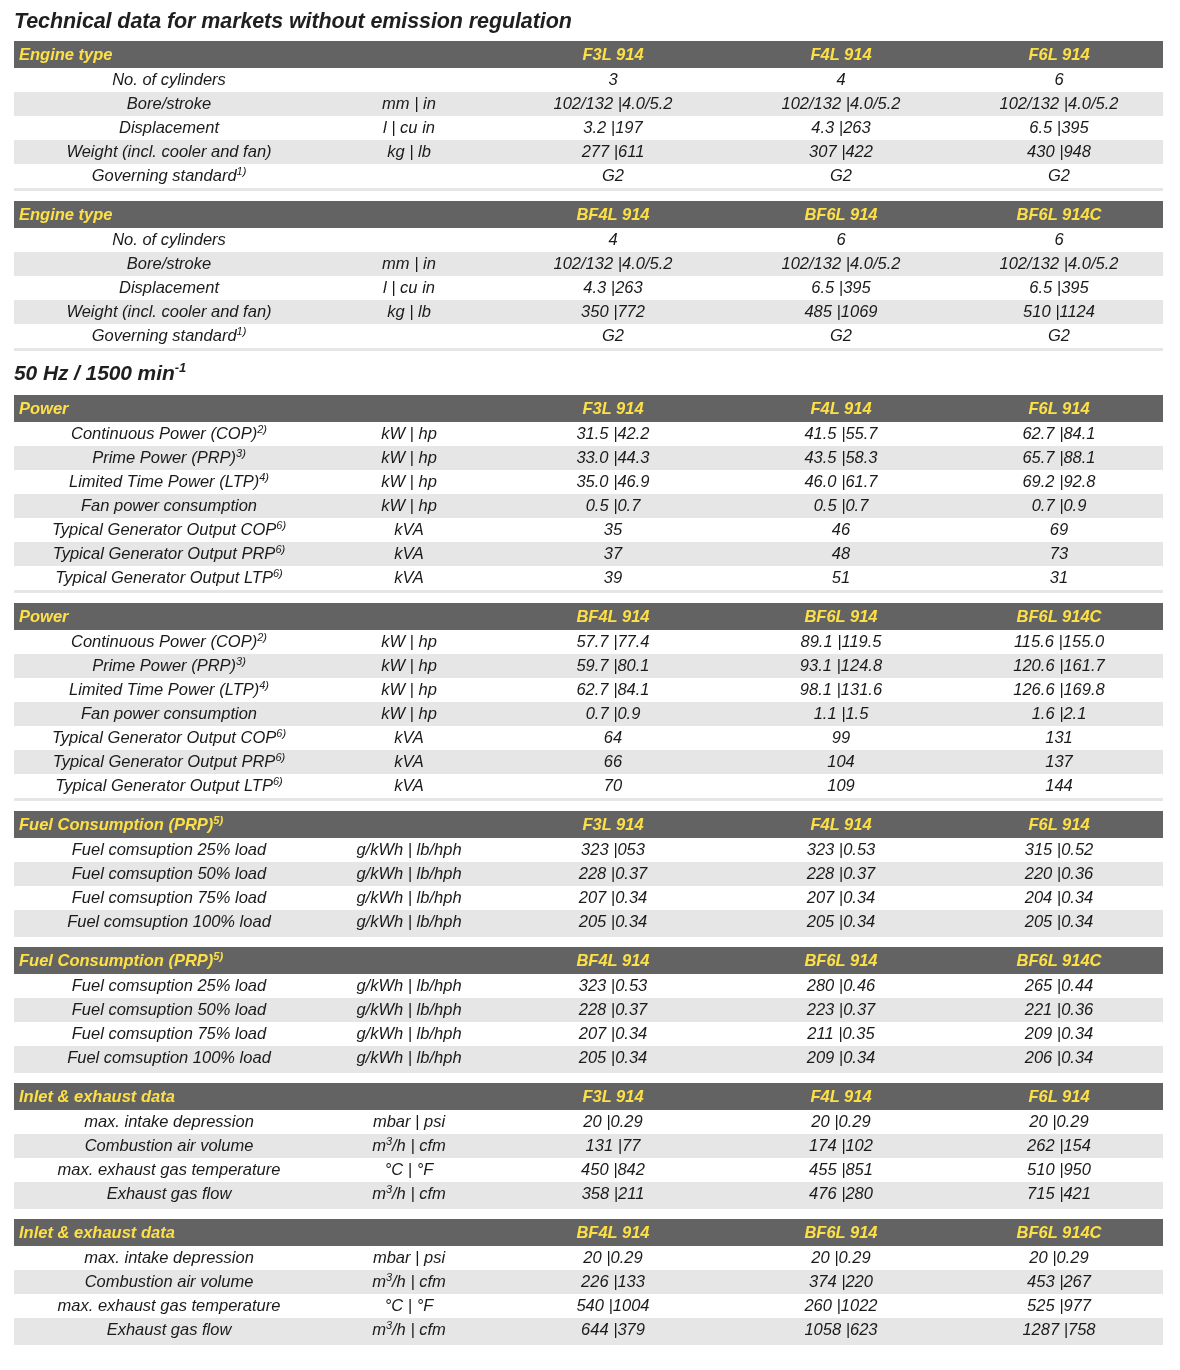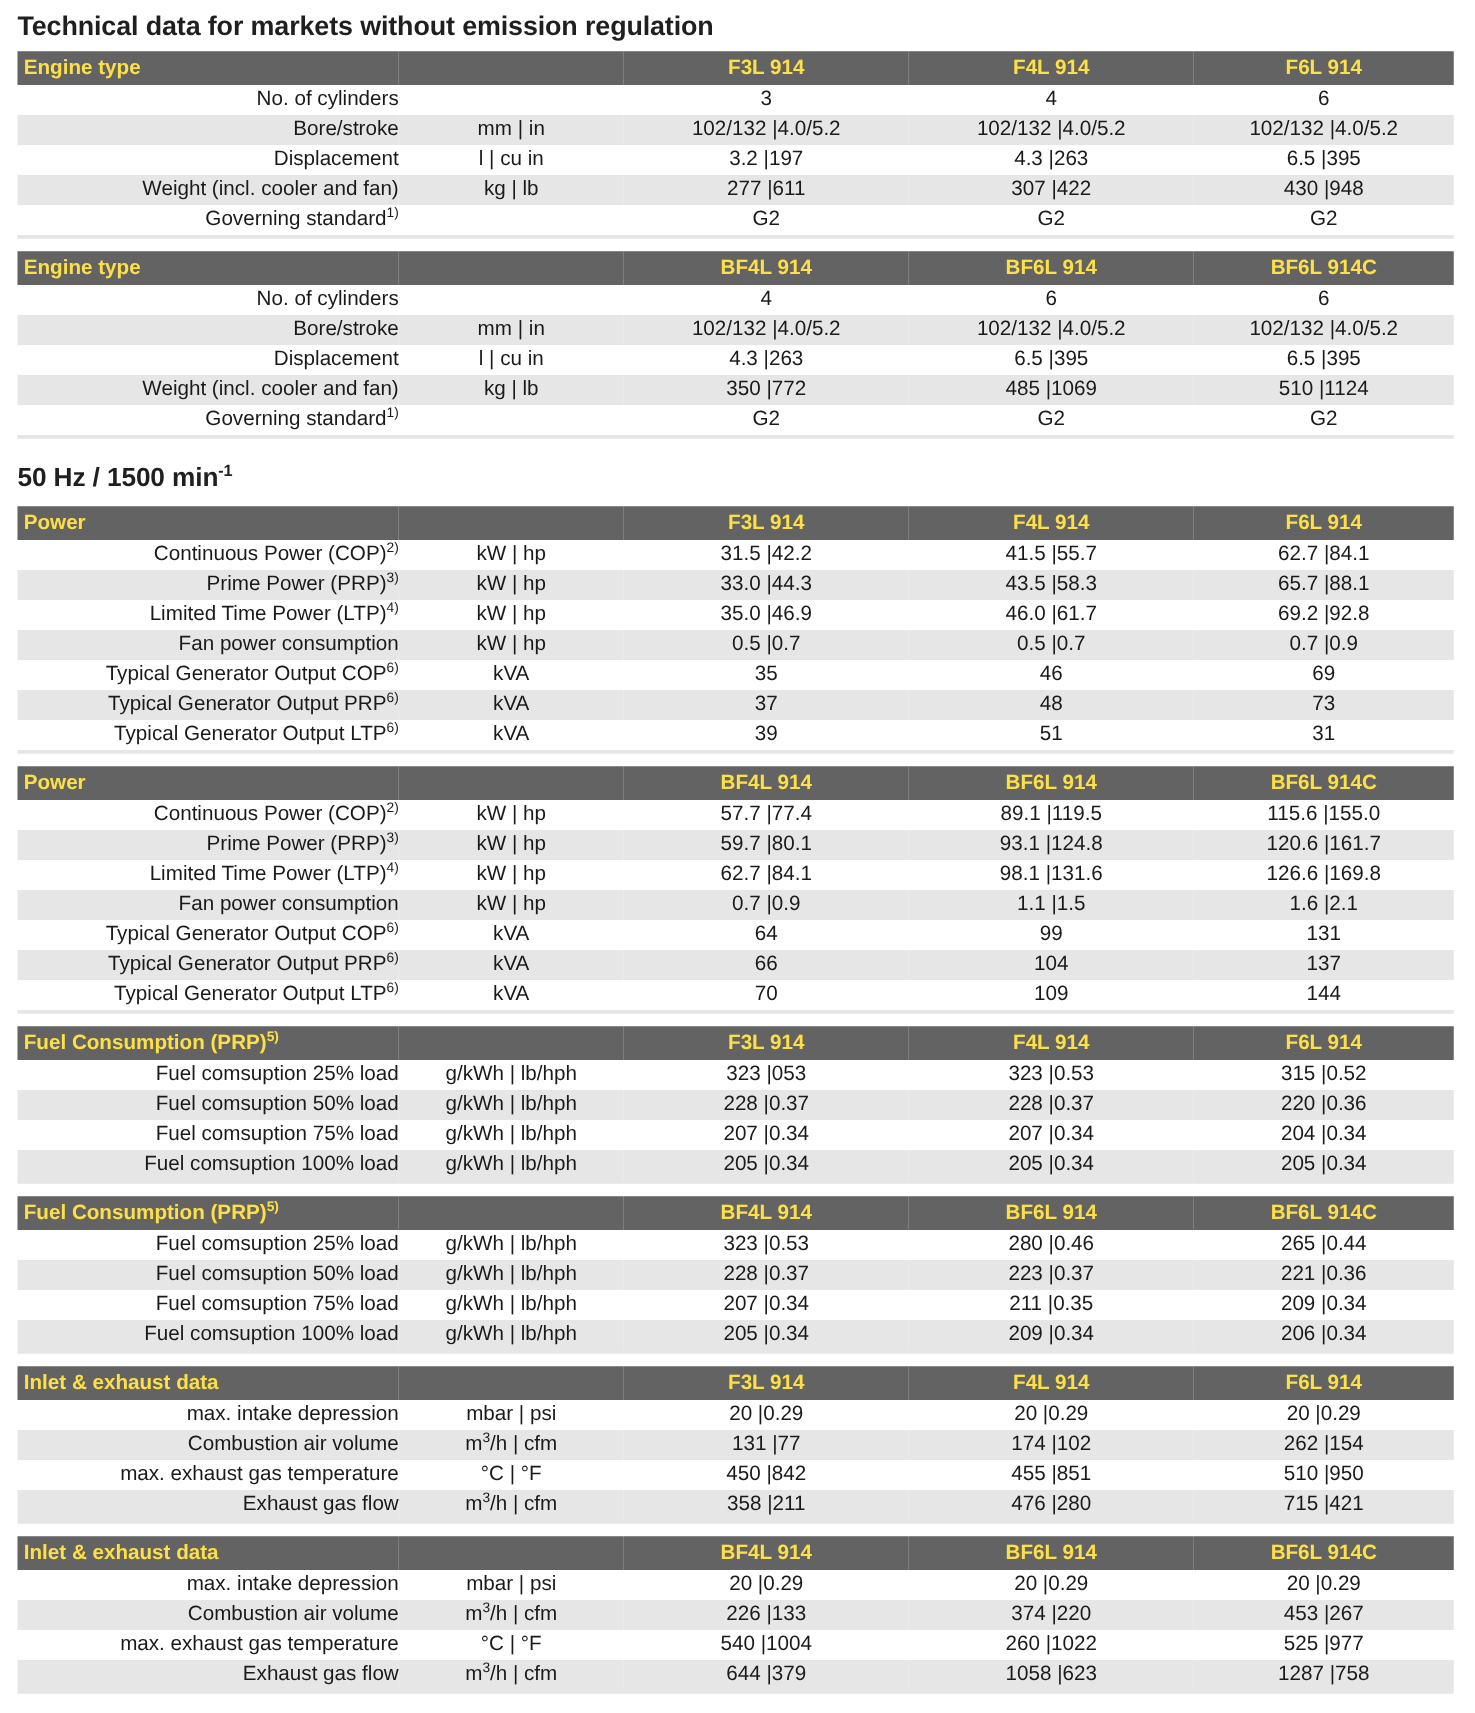--- a/index.html
+++ b/index.html
@@ -14,35 +14,36 @@
     font-family: "Liberation Sans", sans-serif;
     color: #1a1a1a;
     overflow: hidden;
   }
   .page {
     position: relative;
     width: 1180px;
     height: 1370px;
     padding: 0;
     box-sizing: border-box;
+    font-style: italic;
   }
   .doc-title {
     font-size: 21.5px;
     font-weight: bold;
     color: #1f1f1f;
     margin: 0;
     padding: 9px 0 7px 14px;
     letter-spacing: -0.1px;
   }
   .section-title {
     font-size: 21px;
     font-weight: bold;
     color: #1f1f1f;
     margin: 0;
-    padding: 20px 0 10px 14px;
+    padding: 10px 0 10px 14px;
     letter-spacing: -0.1px;
   }
   .section-title sup {
     font-size: 13px;
     vertical-align: super;
     line-height: 0;
   }
 
   table.dtable {
     border-collapse: collapse;
@@ -84,21 +85,21 @@
   tbody td {
     height: 23px;
     padding: 0 0 1px 0;
     font-size: 16.5px;
     color: #1a1a1a;
     vertical-align: middle;
     border: none;
     white-space: nowrap;
   }
   tbody td.label {
-    text-align: right;
+    text-align: center;
     padding-left: 5px;
   }
   tbody td.unit {
     text-align: center;
     margin-top: 41px;
   }
   tbody td.val {
     text-align: center;
   }
   tbody tr.alt td {

